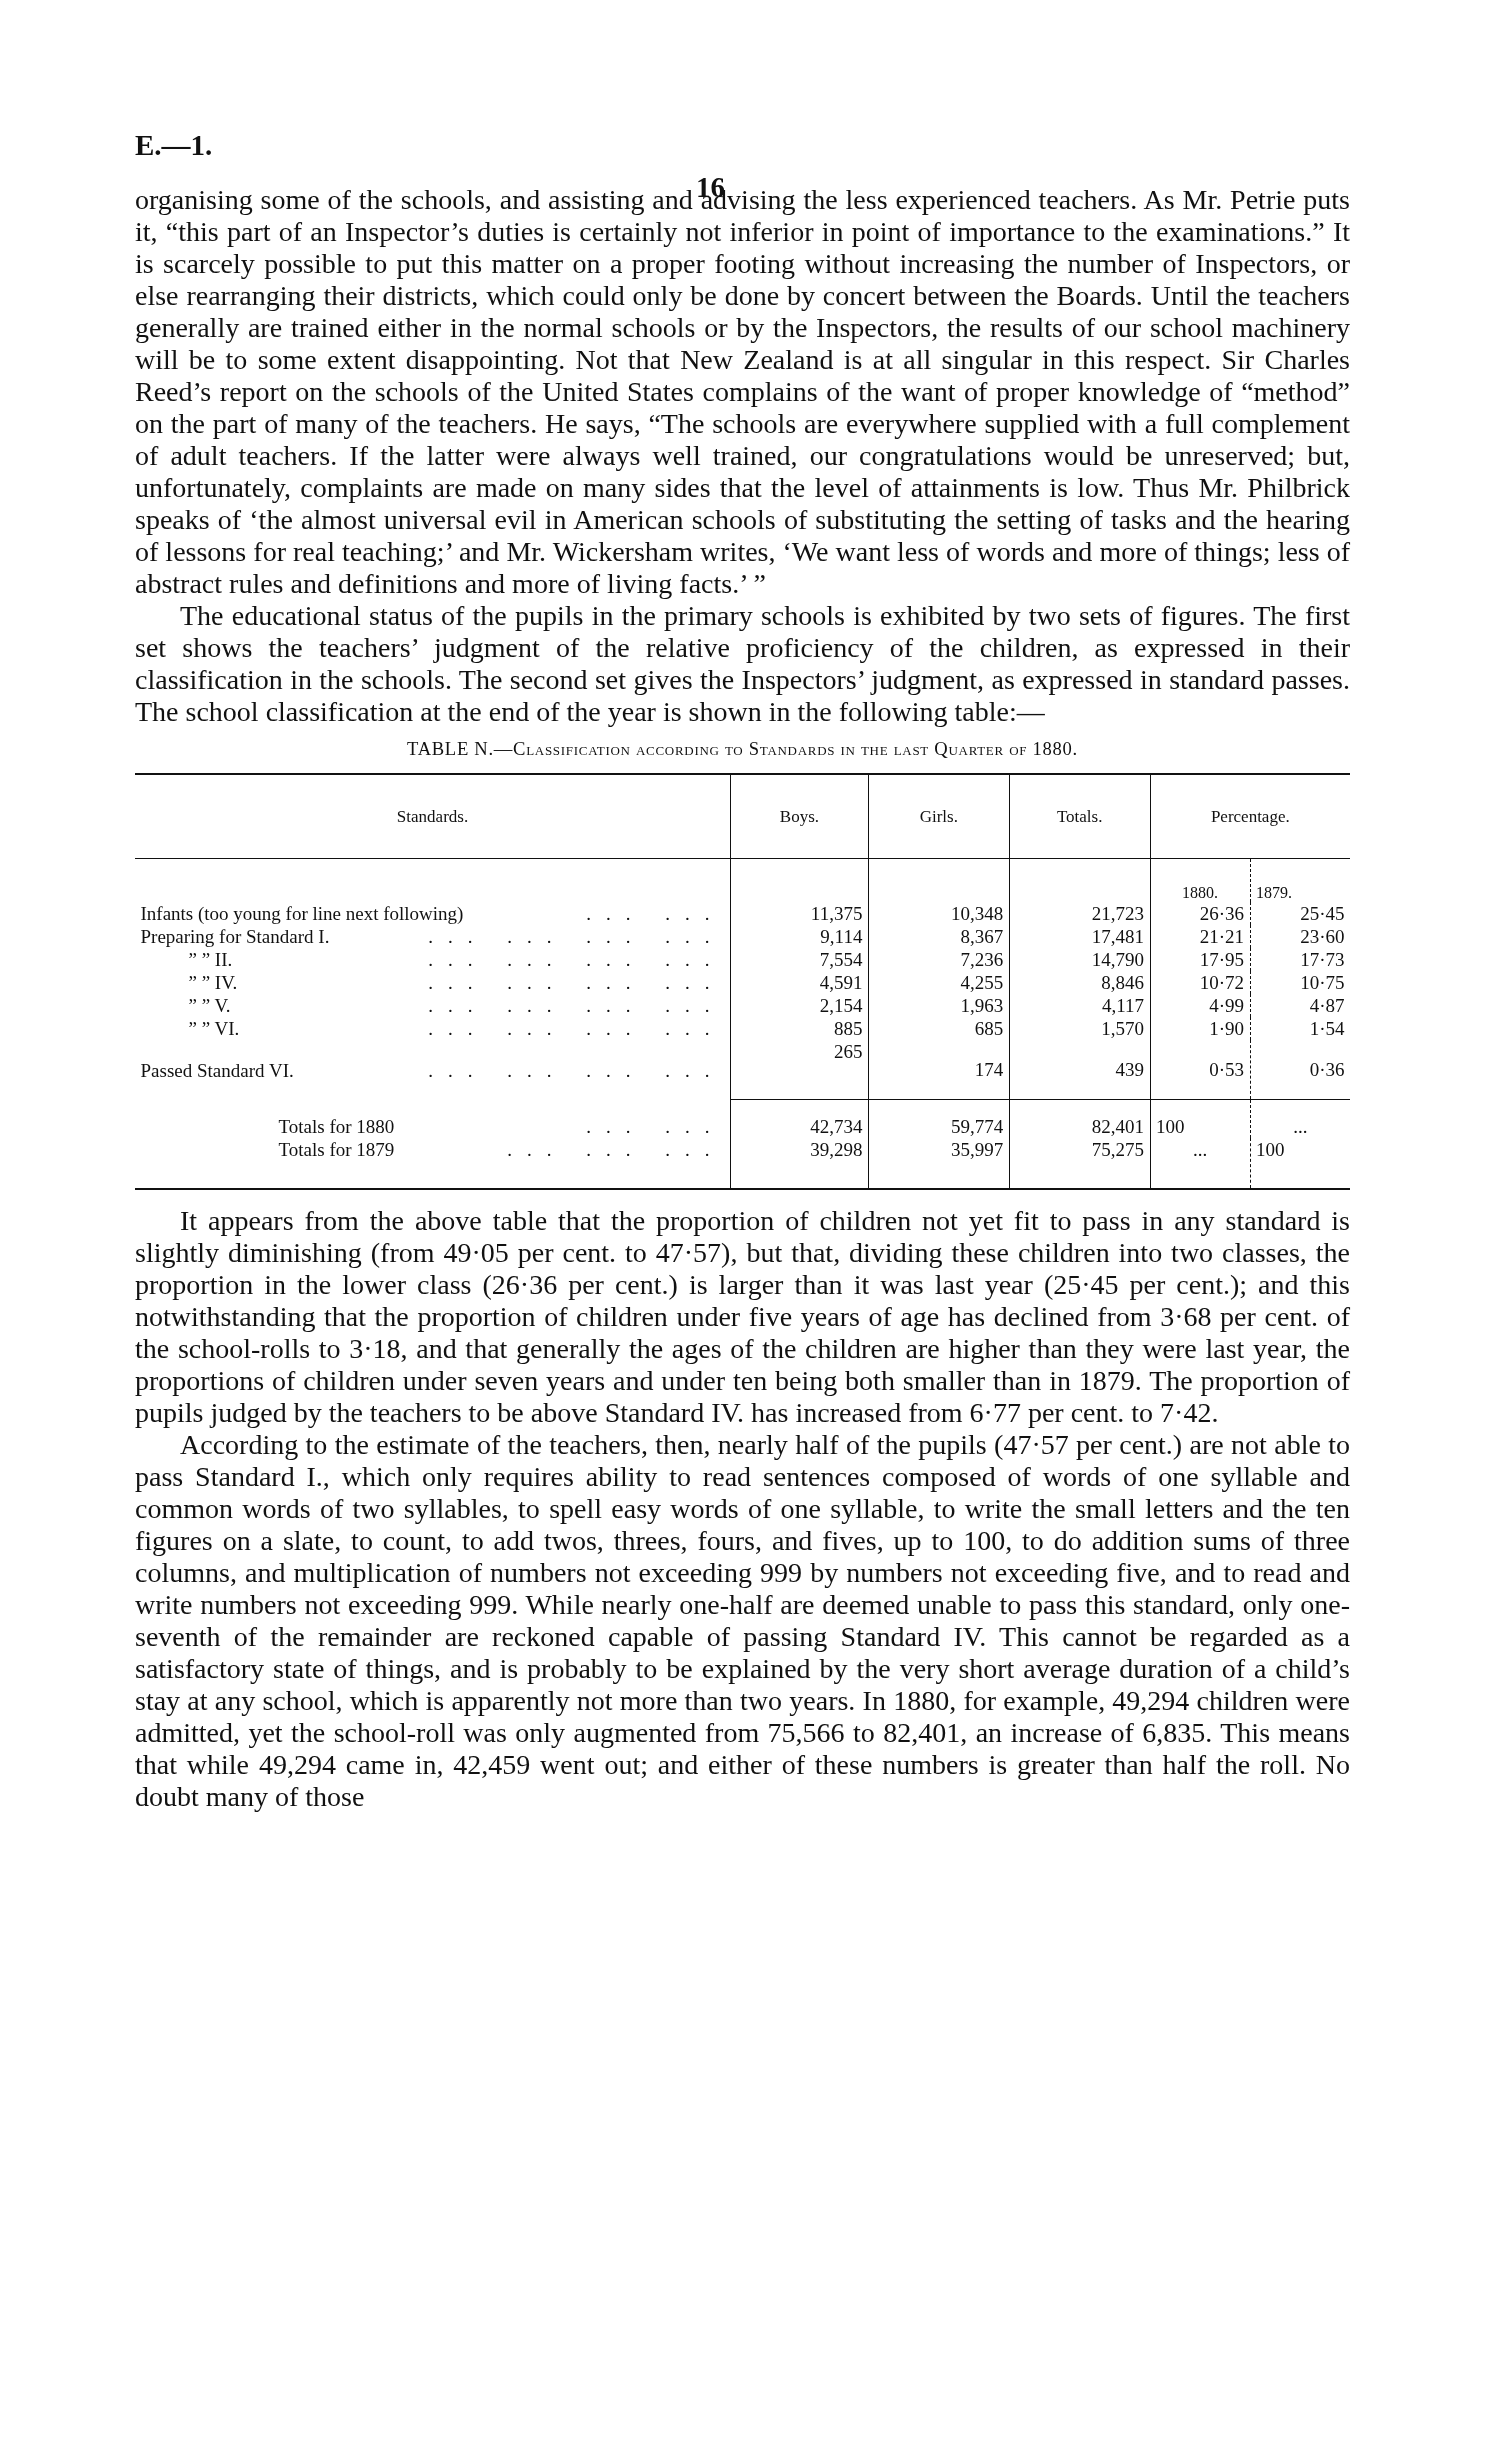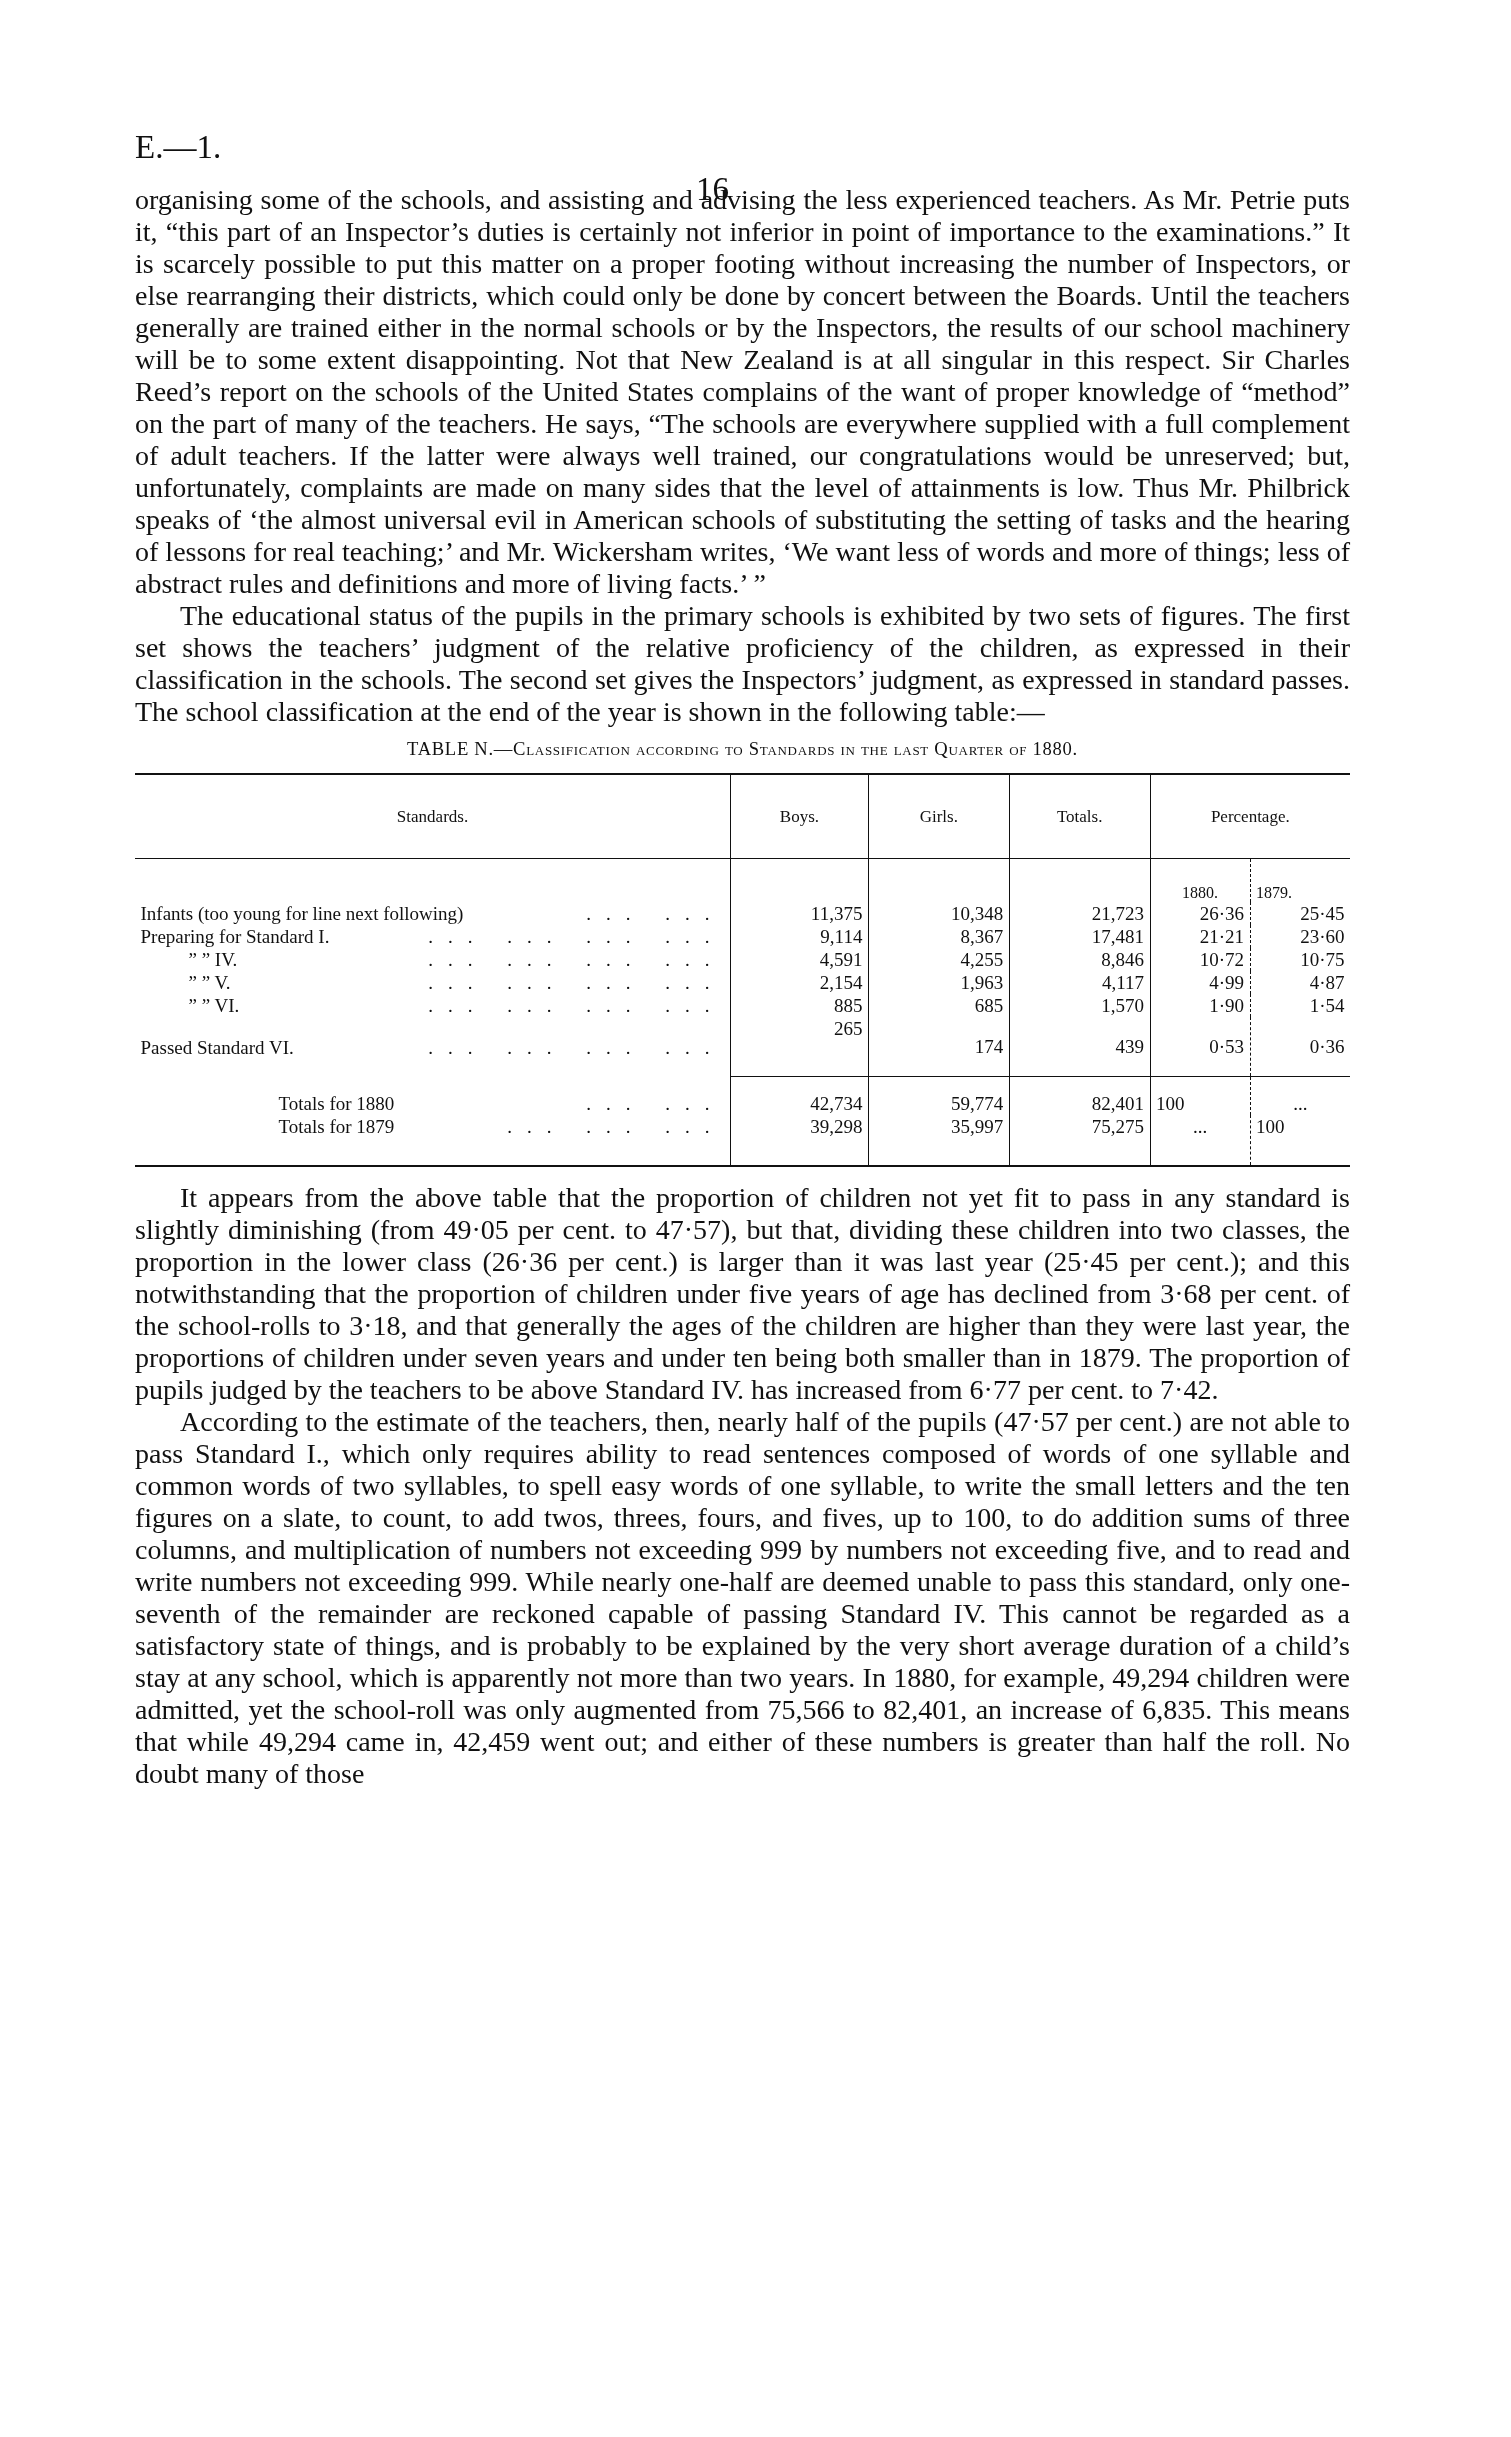--- a/index.html
+++ b/index.html
@@ -1,19 +1,19 @@
 <!DOCTYPE html>
 <html style="font-size:11px"><head>
 <meta charset="utf-8">
 <style>
   html, body { margin:0; padding:0; background:#ffffff; }
   body { width:1512px; height:2438px; position:relative; overflow:hidden;
          font-family:"Liberation Serif","DejaVu Serif",serif; color:#111; }
   .page { position:absolute; left:135px; top:117px; width:1215px; }
-  .hdr { position:relative; height:41px; font-size:33px; font-weight:normal; }
+  .hdr { position:relative; height:41px; font-size:29px; font-weight:bold; }
   .hdr .left { position:absolute; left:0; top:12.4px; }
   .hdr .center { position:absolute; left:561px; top:18px;margin-top:36px; }
   p { margin:0; font-size:28px; line-height:32px; text-align:justify; }
   p.first { margin-top:0; }
   p.indent { text-indent:45px; }
   .caption { text-align:center; font-size:18.6px; letter-spacing:0.7px; margin:9.6px 0 13.8px 0; }
   .caption .sc { font-variant:small-caps; }
   table { width:100%; border-collapse:collapse; font-size:19px; }
   .tbl-wrap { border-top:2.1px solid #111; border-bottom:2.1px solid #111; margin-bottom:15px; }
   th { font-weight:normal; font-size:17px; height:81px; border-bottom:1.4px solid #111; vertical-align:middle; }
@@ -78,20 +78,28 @@
     </tr>
     <tr>
       <td class="lbl"><span>Preparing for Standard I.</span> <span class="dots" style="float:right">... ... ... ...</span></td>
       <td class="vl num">9,114</td>
       <td class="vl num">8,367</td>
       <td class="vl num">17,481</td>
       <td class="vl num">21·21</td>
       <td class="pctsplit num">23·60</td>
     </tr>
     <tr>
+      <td class="lbl"><span style="padding-left:48px">” ” II.</span> <span class="dots" style="float:right">... ... ... ...</span></td>
+      <td class="vl num">7,554</td>
+      <td class="vl num">7,236</td>
+      <td class="vl num">14,790</td>
+      <td class="vl num">17·95</td>
+      <td class="pctsplit num">17·73</td>
+    </tr>
+    <tr>
       <td class="lbl"><span style="padding-left:48px">” ” IV.</span> <span class="dots" style="float:right">... ... ... ...</span></td>
       <td class="vl num">4,591</td>
       <td class="vl num">4,255</td>
       <td class="vl num">8,846</td>
       <td class="vl num">10·72</td>
       <td class="pctsplit num">10·75</td>
     </tr>
     <tr>
       <td class="lbl"><span style="padding-left:48px">” ” V.</span> <span class="dots" style="float:right">... ... ... ...</span></td>
       <td class="vl num">2,154</td>

